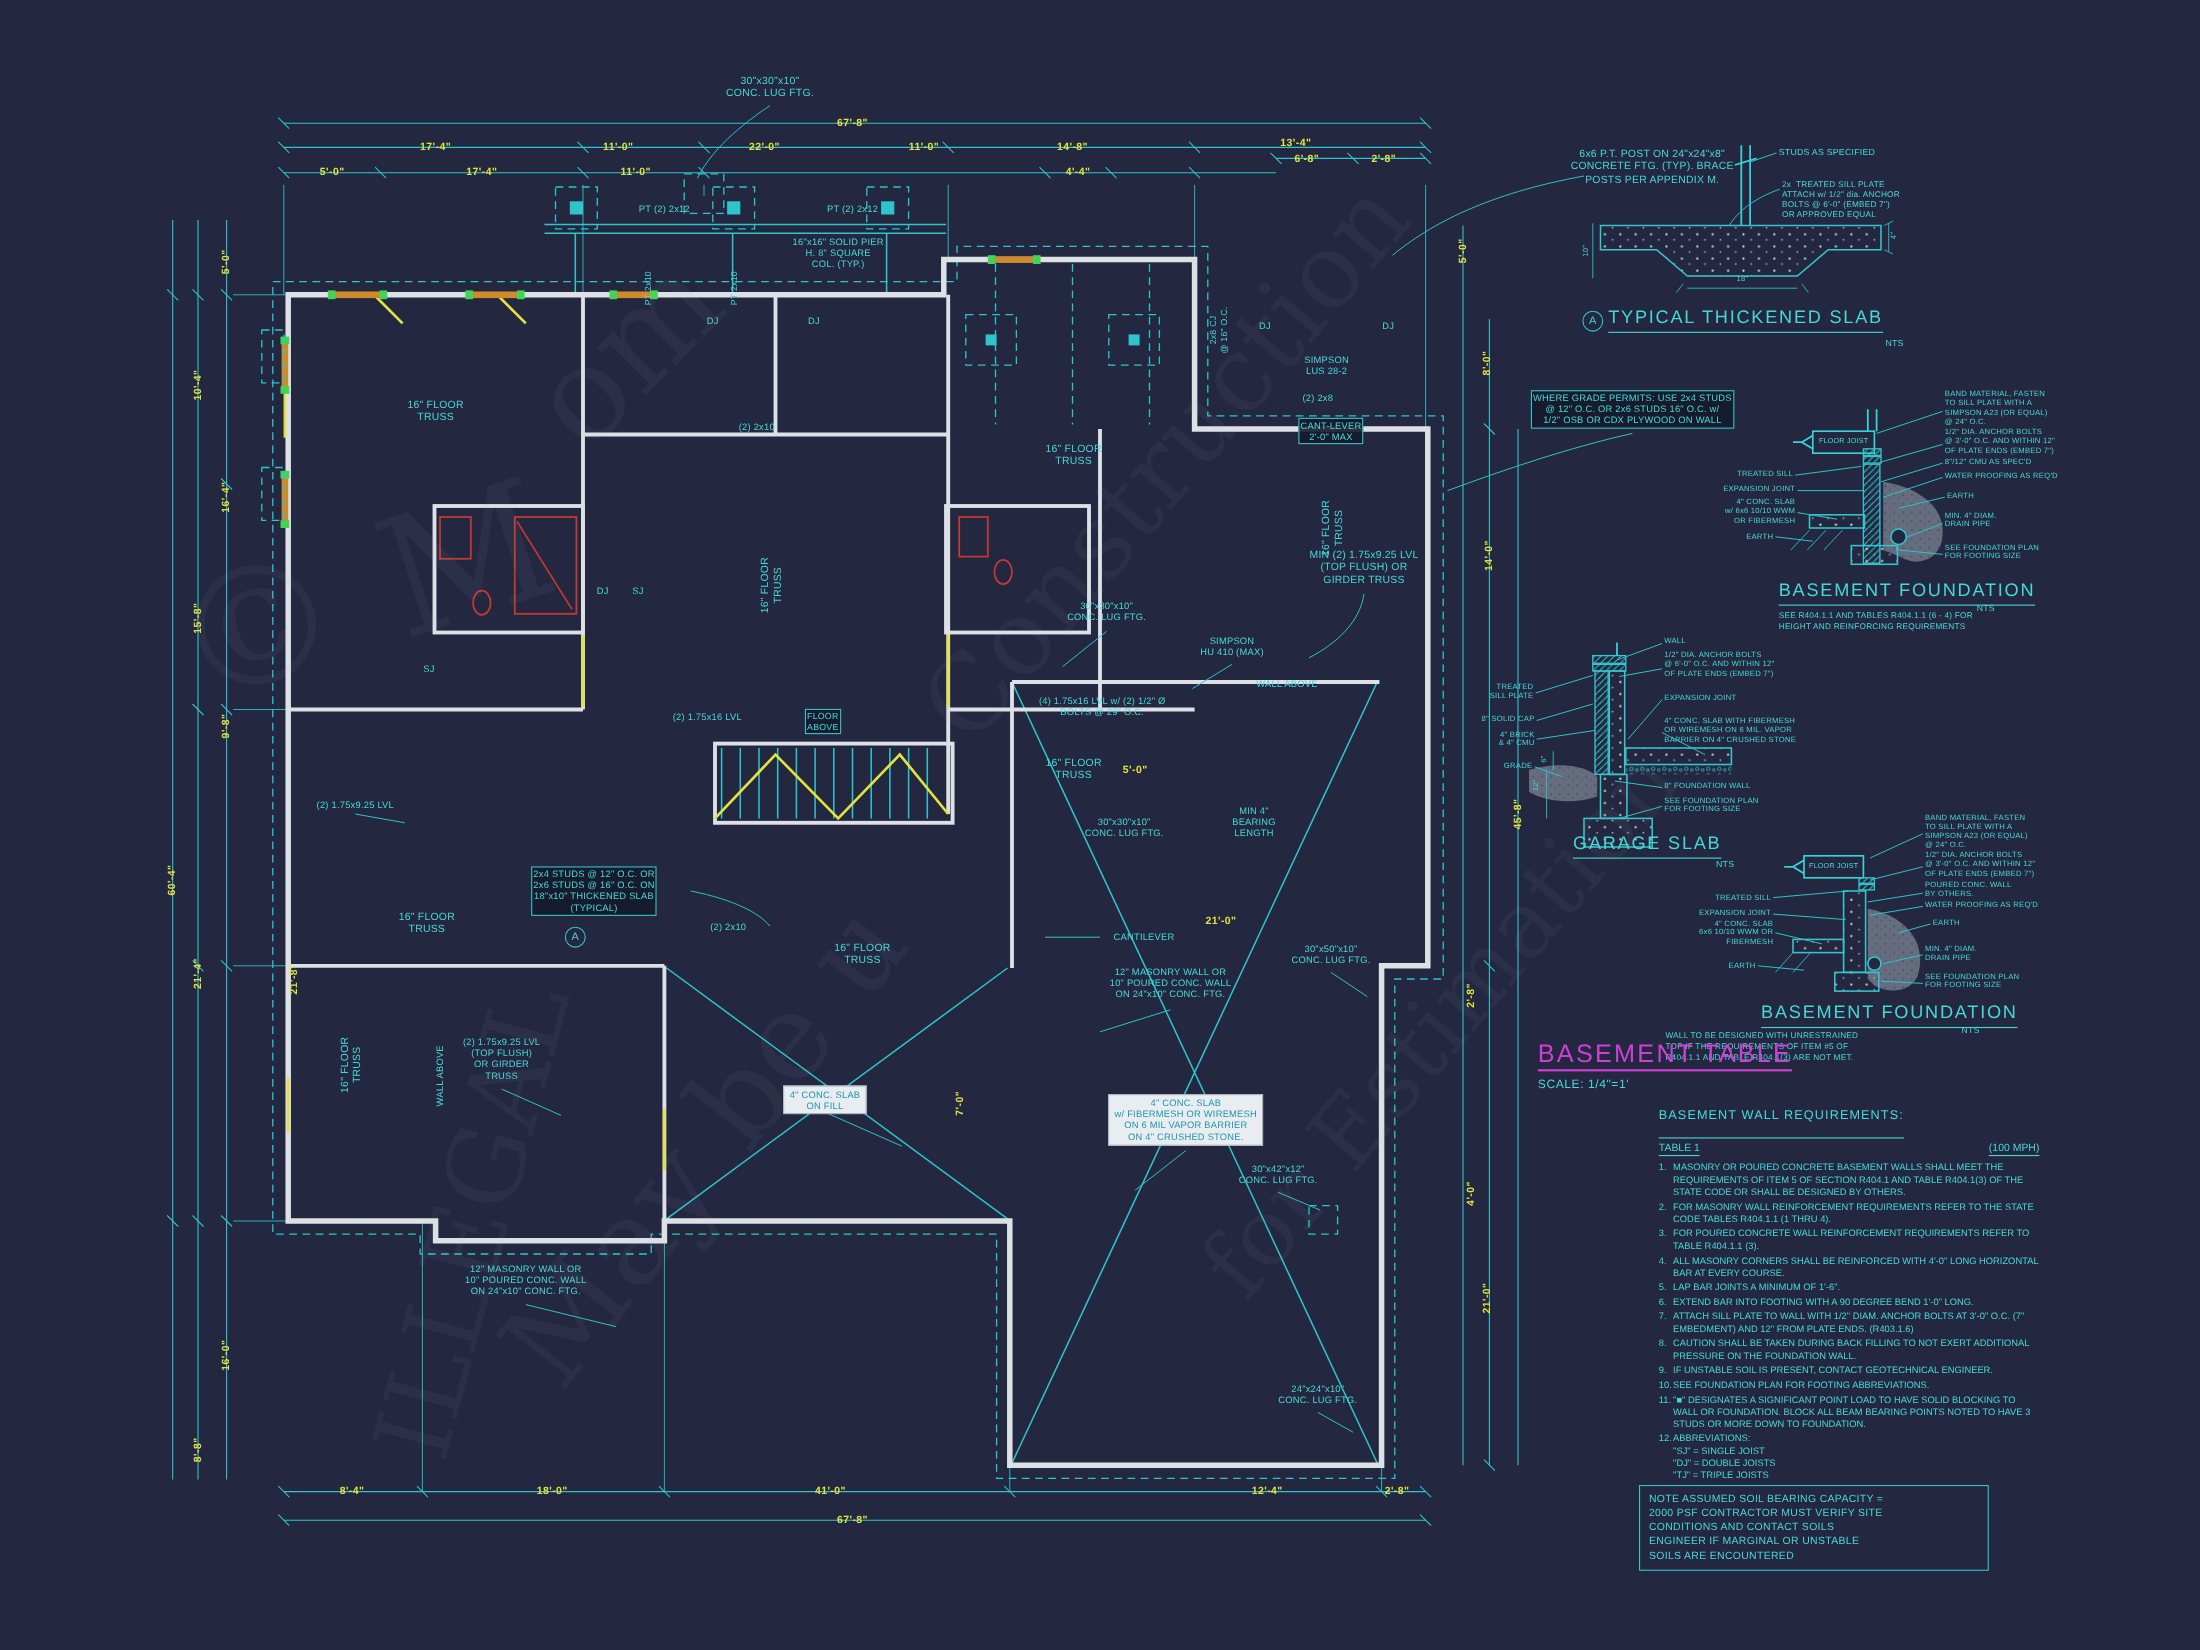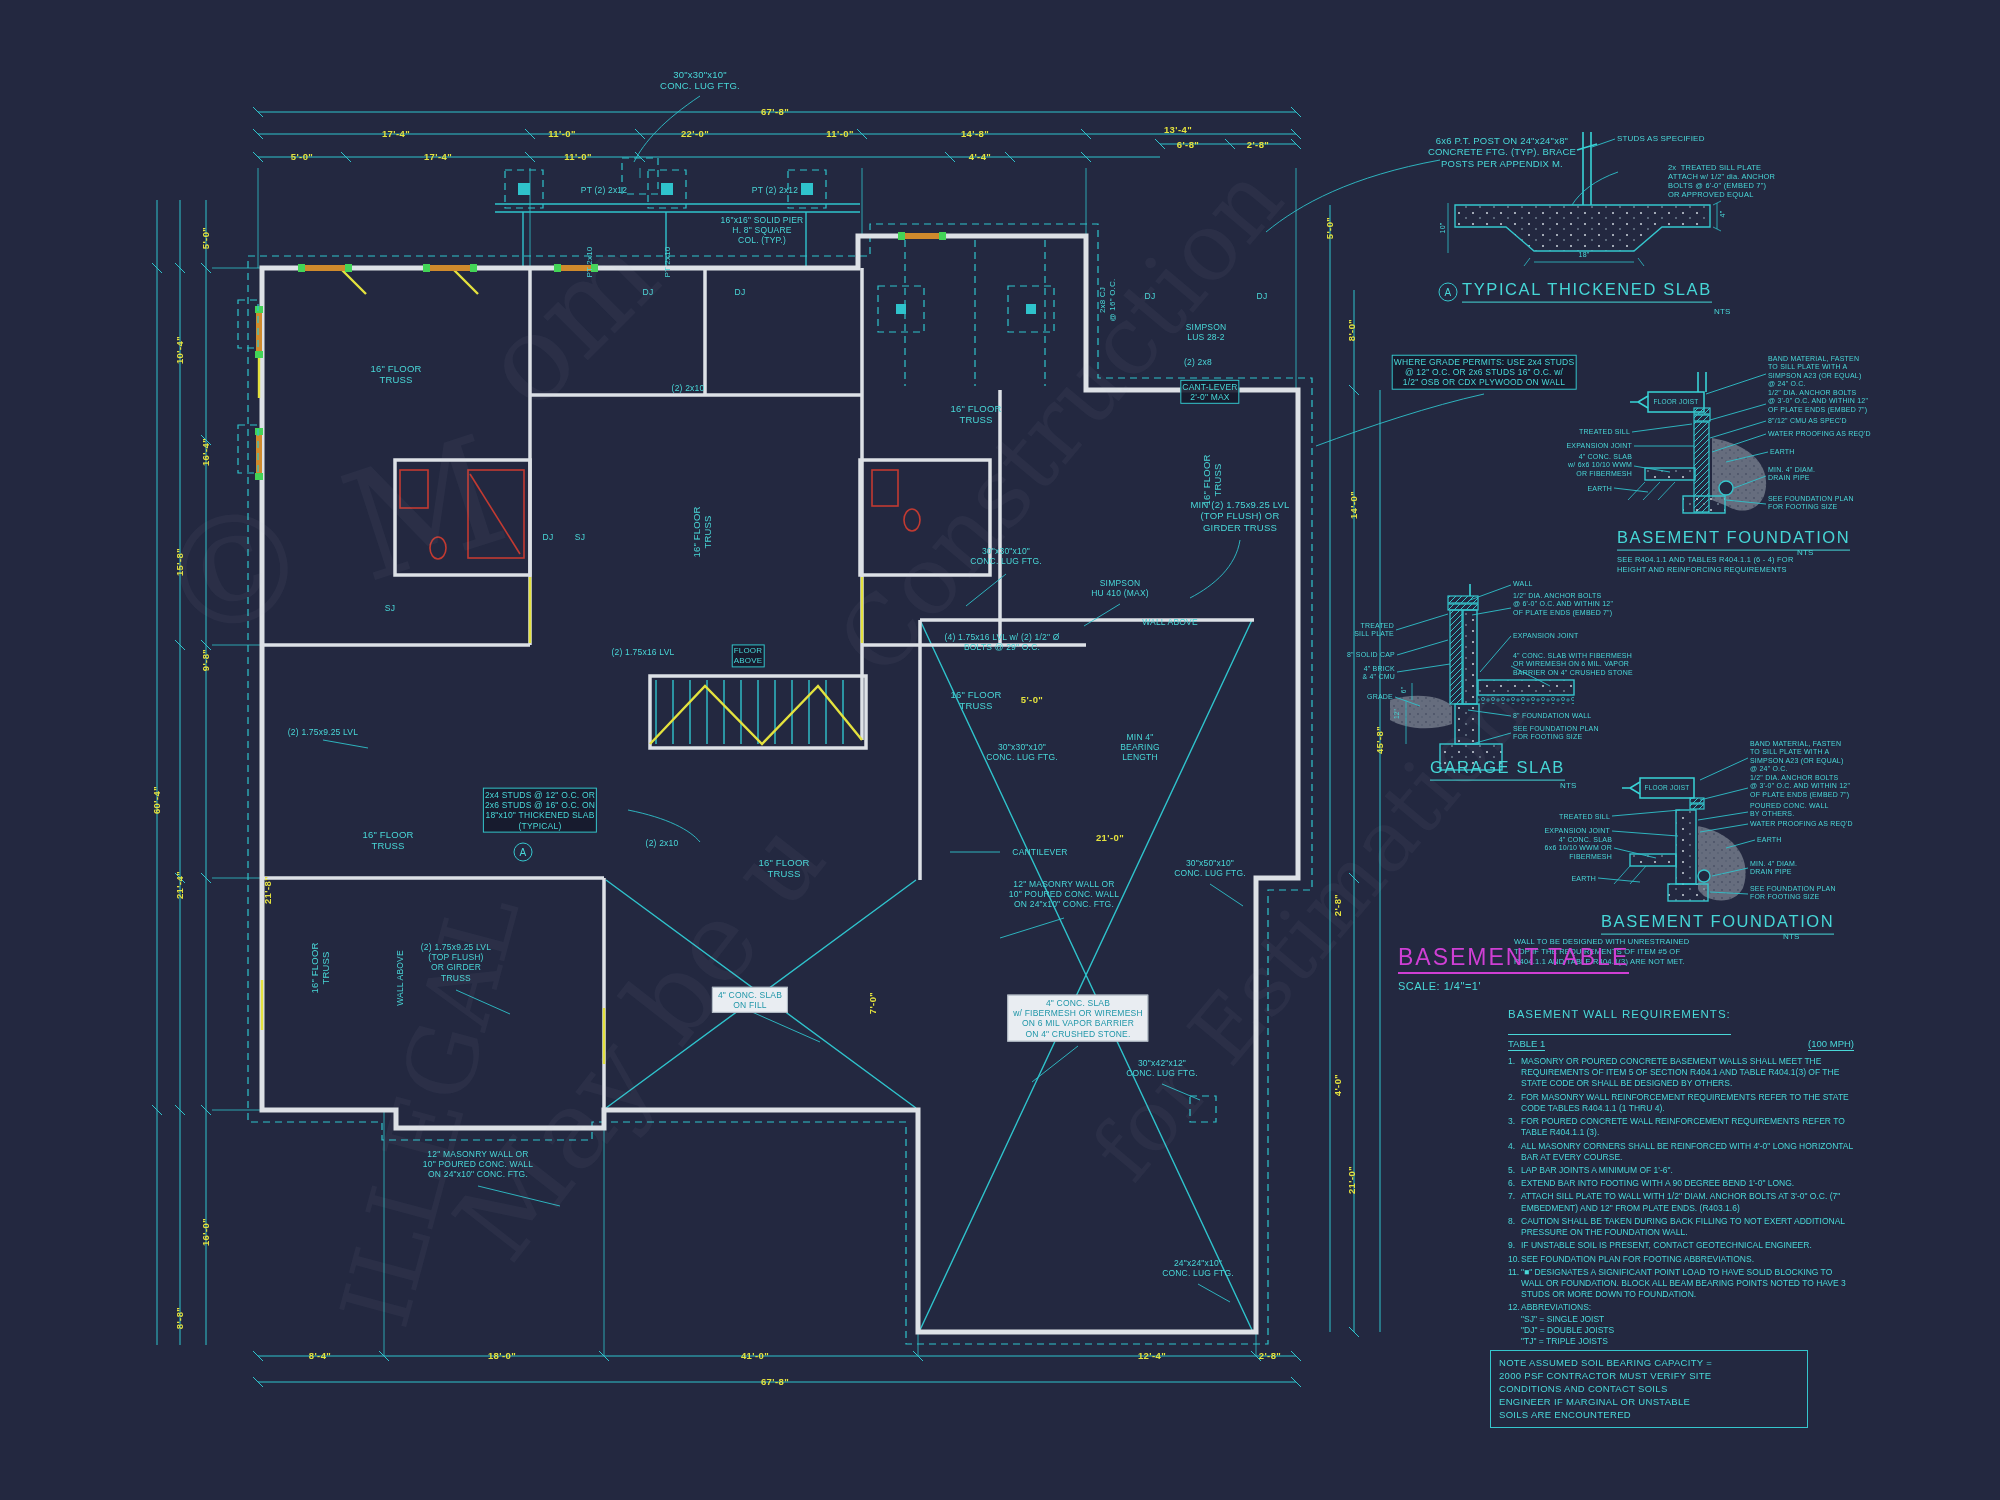--- a/index.html
+++ b/index.html
@@ -361,21 +361,21 @@
       <div class="lbl c-yel" style="left: 320px; top: 1356px; transform: translate(-50%, -50%);">8'-4"</div>
       <div class="lbl c-yel" style="left: 502px; top: 1356px; transform: translate(-50%, -50%);">18'-0"</div>
       <div class="lbl c-yel" style="left: 755px; top: 1356px; transform: translate(-50%, -50%);">41'-0"</div>
       <div class="lbl c-yel" style="left: 1152px; top: 1356px; transform: translate(-50%, -50%);">12'-4"</div>
       <div class="lbl c-yel" style="left: 1270px; top: 1356px; transform: translate(-50%, -50%);">2'-8"</div>
       <div class="lbl c-yel" style="left: 775px; top: 1382px; transform: translate(-50%, -50%);">67'-8"</div>
       <div class="lbl b-circle" style="left: 1448px; top: 292px; font-size: 10px; transform: translate(-50%, -50%);">A</div>
       <div class="lbl det-title" style="left: 1462px; top: 291px; transform: translate(0px, -50%); text-align: left;">TYPICAL THICKENED SLAB</div>
       <div class="lbl" style="left: 1714px; top: 312px; font-size: 8px; transform: translate(0px, -50%); text-align: left;">NTS</div>
       <div class="lbl" style="left: 1617px; top: 139px; font-size: 8px; transform: translate(0px, -50%); text-align: left;">STUDS AS SPECIFIED</div>
-      <div class="lbl" style="left: 1620px; top: 181px; font-size: 7.5px; transform: translate(0px, -50%); text-align: left; margin-left: 48px;">2x  TREATED SILL PLATE
+      <div class="lbl" style="left: 1620px; top: 181px; font-size: 7.5px; transform: translate(0px, -50%); text-align: left;">2x  TREATED SILL PLATE
 ATTACH w/ 1/2" dia. ANCHOR
 BOLTS @ 6'-0" (EMBED 7")
 OR APPROVED EQUAL</div>
       <div class="lbl" style="left: 1723px; top: 214px; font-size: 7px; transform: translate(-50%, -50%) rotate(-90deg);">4"</div>
       <div class="lbl" style="left: 1443px; top: 228px; font-size: 7px; transform: translate(-50%, -50%) rotate(-90deg);">10"</div>
       <div class="lbl" style="left: 1584px; top: 255px; font-size: 7px; transform: translate(-50%, -50%);">18"</div>
       <div class="lbl det-title" style="left: 1617px; top: 539px; transform: translate(0px, -50%); text-align: left;">BASEMENT FOUNDATION</div>
       <div class="lbl" style="left: 1797px; top: 553px; font-size: 8px; transform: translate(0px, -50%); text-align: left;">NTS</div>
       <div class="lbl det-note" style="left: 1617px; top: 565px; font-size: 7.5px; transform: translate(0px, -50%); text-align: left;">SEE R404.1.1 AND TABLES R404.1.1 (6 - 4) FOR
 HEIGHT AND REINFORCING REQUIREMENTS</div>

